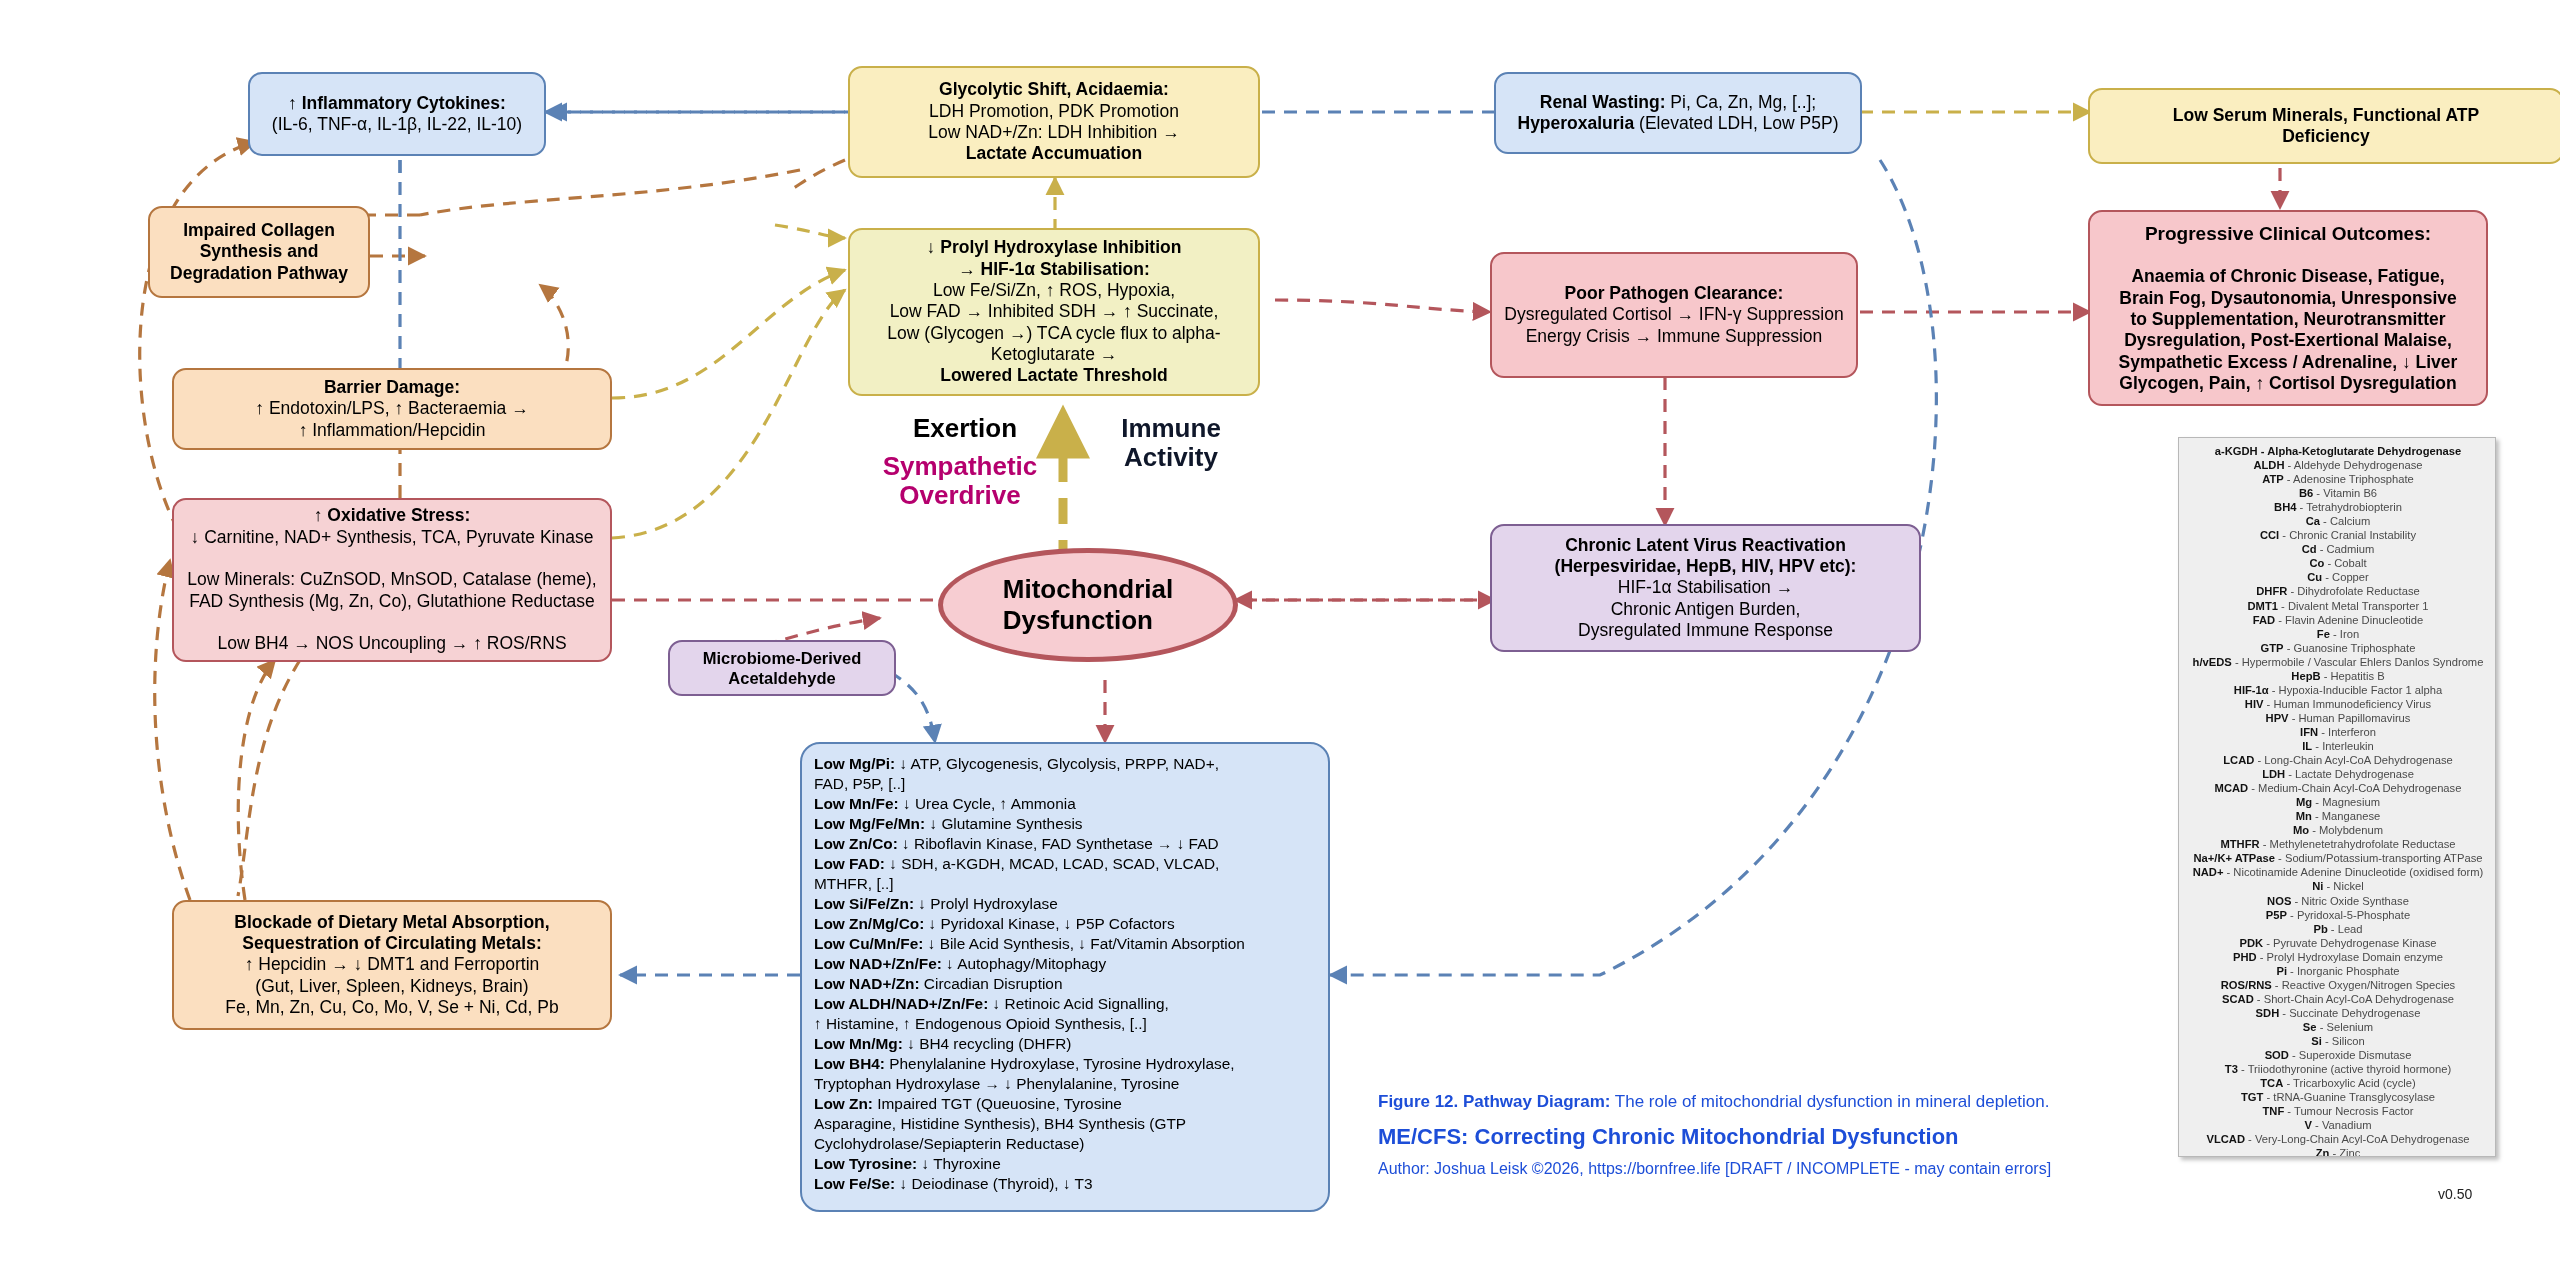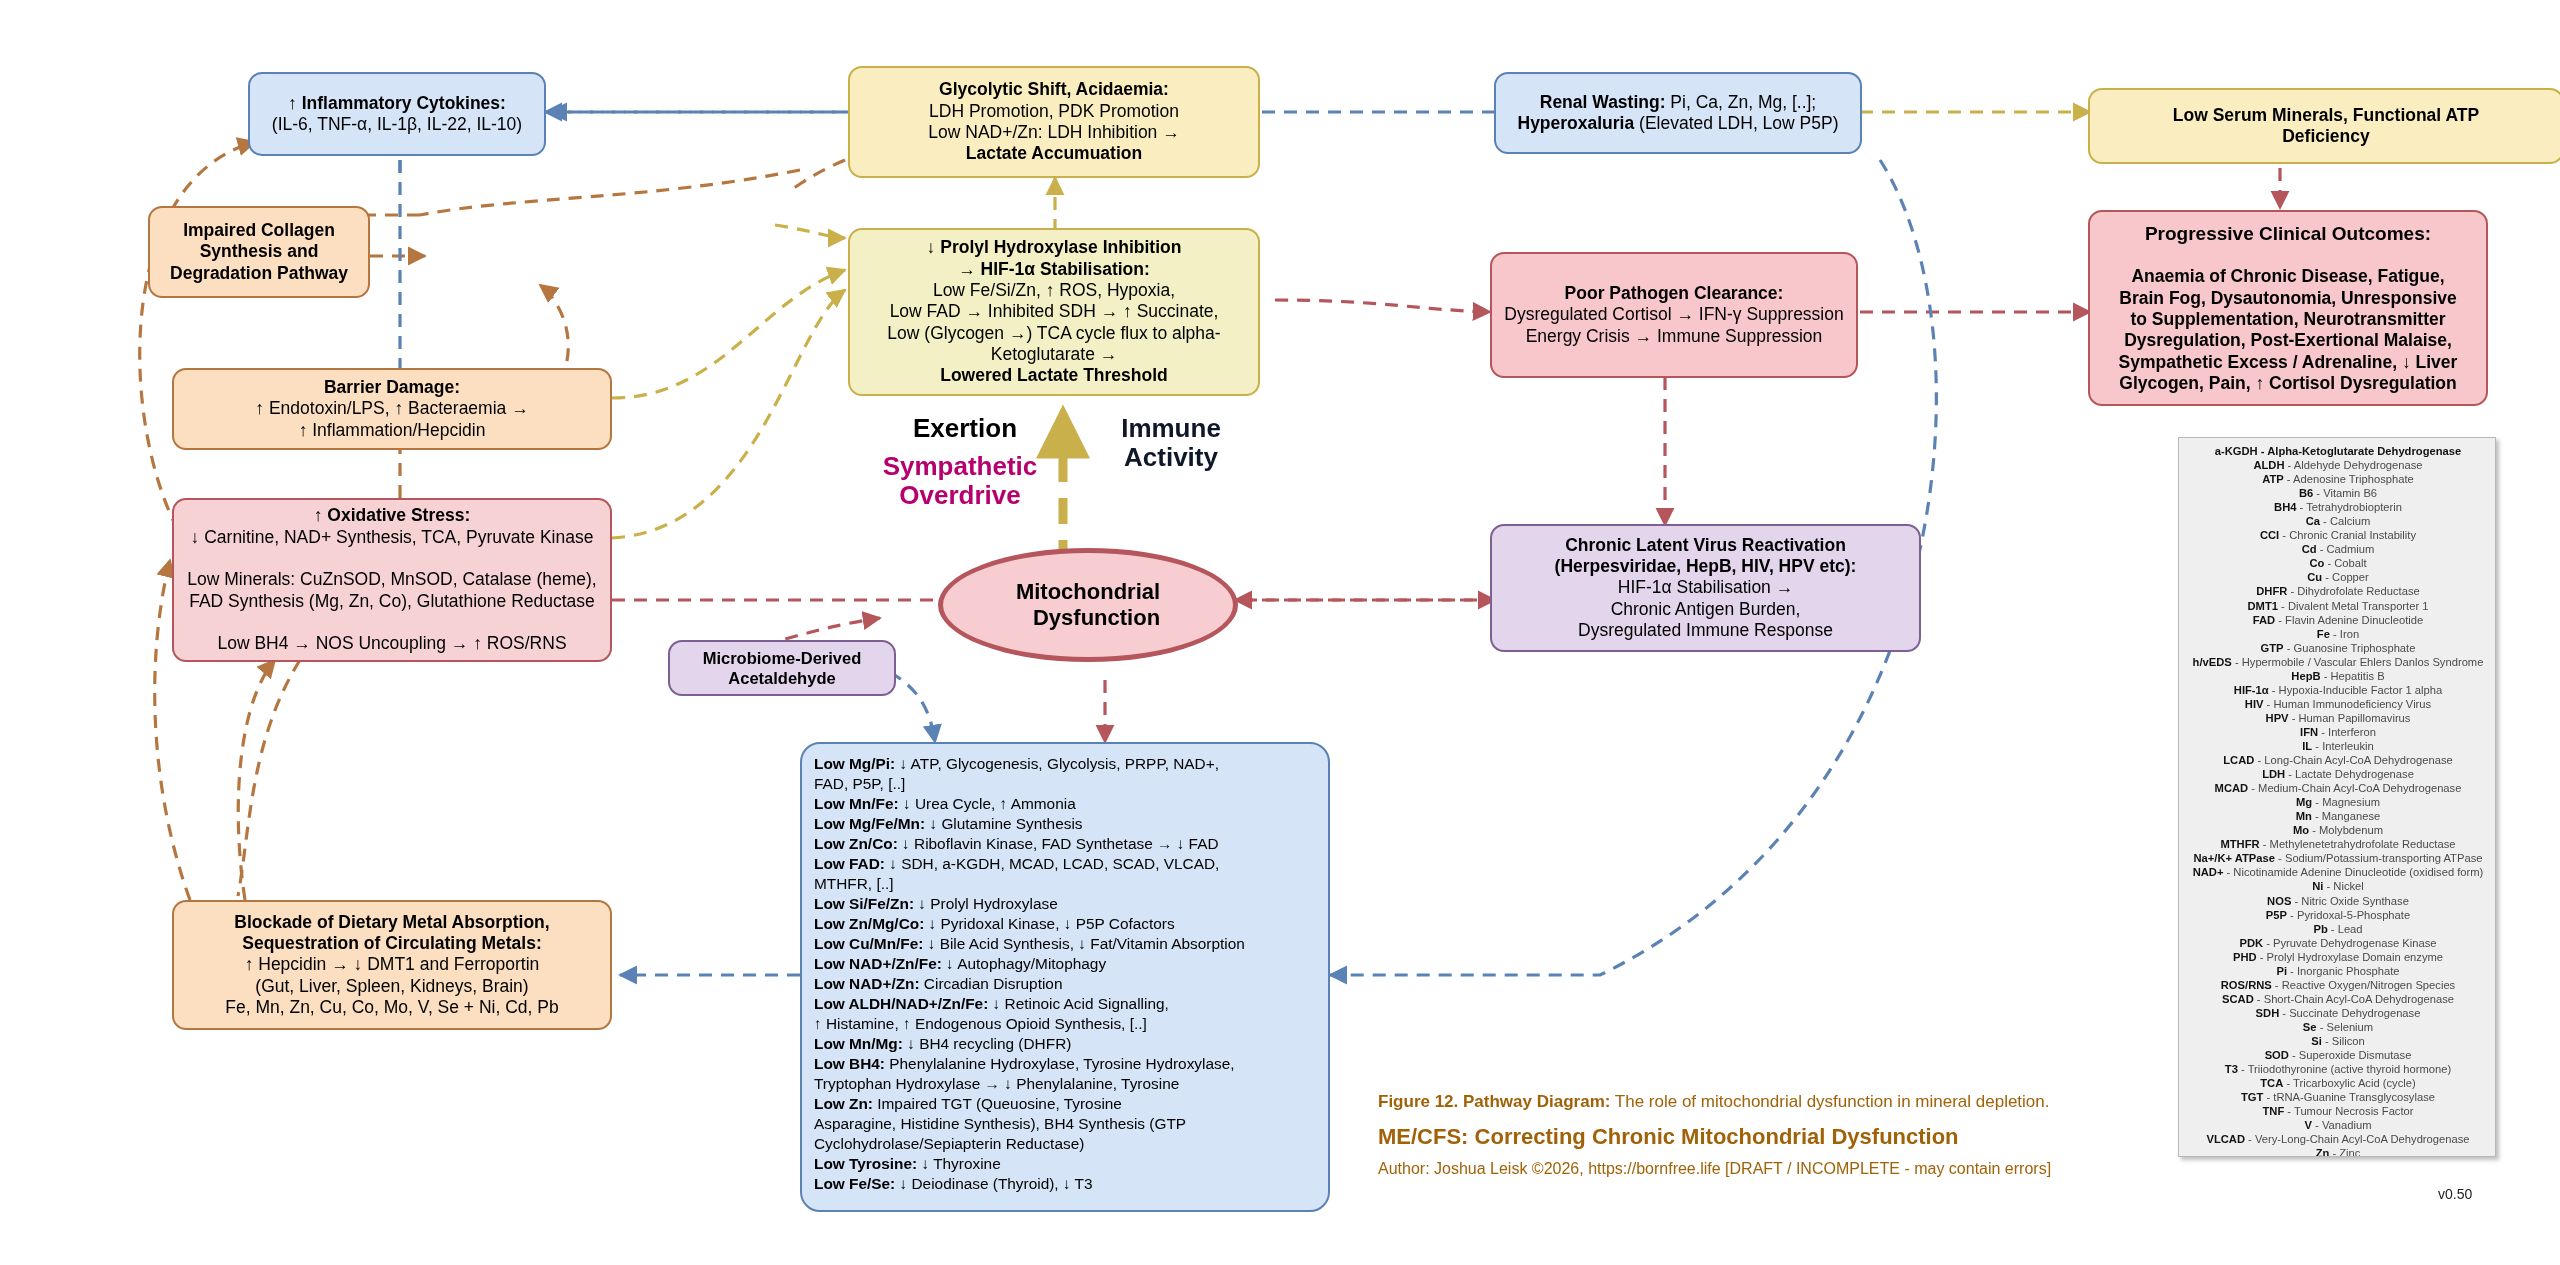--- a/index.html
+++ b/index.html
@@ -30,40 +30,40 @@
   .pink2  {background:#f7c7cb;border-color:#b4565c;}
   .purple {background:#e3d5ec;border-color:#7d5f92;}
   .fs16{font-size:16.5px;}
   .fs17{font-size:17.5px;}
 
   
   #mito{
     position:absolute;border-radius:50%;
     background:#f7cdd2;border:5px solid #b4565c;
     display:flex;align-items:center;justify-content:center;
-    text-align:right;font-weight:bold;font-size:22px;color:#000;line-height:1.2;
+    text-align:left;font-weight:bold;font-size:26px;color:#000;line-height:1.2;
   }
 
   
   .freelabel{position:absolute;font-weight:bold;text-align:center;line-height:1.12;}
 
   
   .listbox .inner{text-align:left;font-size:15.4px;line-height:1.30;}
 
   
   #legend{
     position:absolute;background:#efefef;border:1px solid #b8b8b8;
     box-shadow:3px 3px 4px rgba(0,0,0,.25);
     padding:6px 8px 6px 10px;box-sizing:border-box;overflow:hidden;
   }
   #legend .row{font-size:11.2px;line-height:1.255;color:#4a4a4a;white-space:nowrap;text-align:center;}
   #legend .row b{color:#111;font-weight:bold;}
 
   
-  #caption{position:absolute;color:#a16207;}
+  #caption{position:absolute;color:#1d4ed8;}
   #caption .c1{font-size:17px;}
   #caption .c1 b{font-weight:bold;}
   #caption .c2{font-size:22px;font-weight:bold;margin-top:12px;}
   #caption .c3{font-size:16px;margin-top:10px;}
   #ver{position:absolute;font-size:14px;color:#222;}
 </style>
 </head>
 <body>
 
 <div id="stage">

